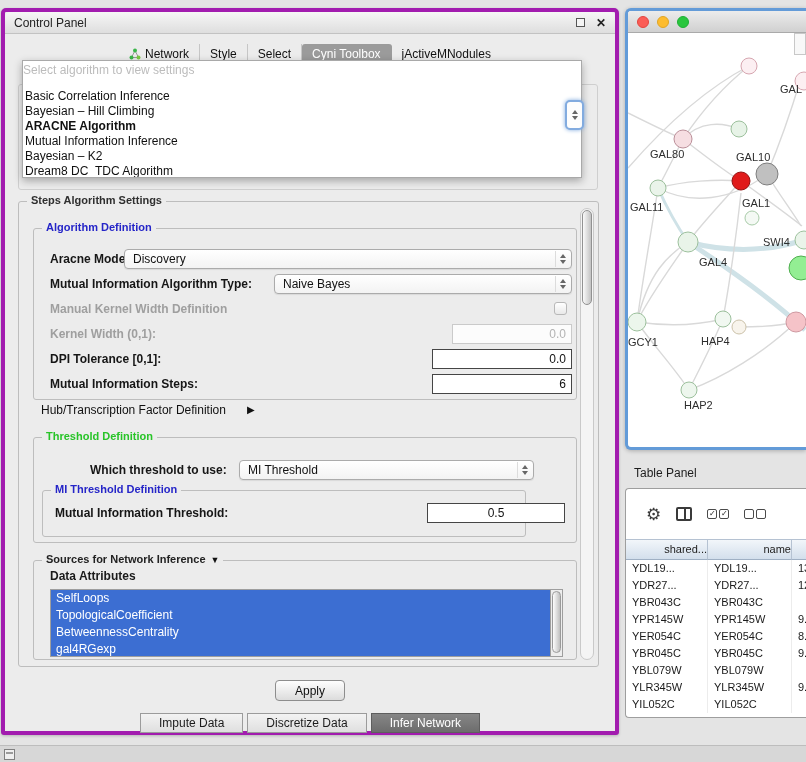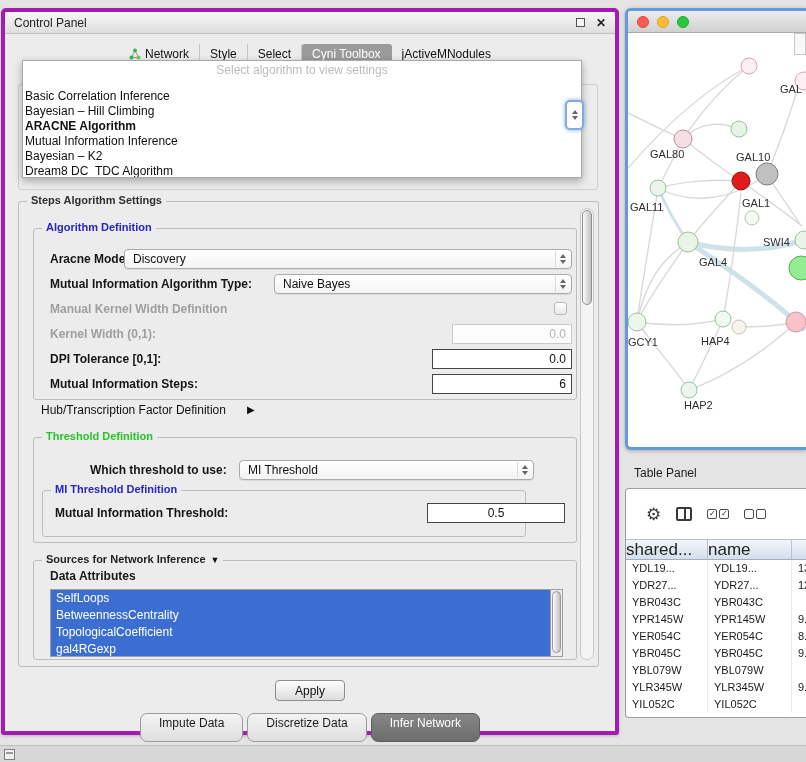--- a/index.html
+++ b/index.html
@@ -12,21 +12,21 @@
 .cp-title{font-size:12px;color:#222}
 .cp-float{margin-left:auto;width:9px;height:9px;border:1px solid #555;background:#f4f4f4;margin-right:11px}
 .cp-close{font-size:12px;font-weight:bold;color:#222;line-height:1}
 .cp-tabs{position:absolute;top:30px;left:0;right:0;height:22px;display:flex;justify-content:center;align-items:flex-end}
 .cp-tab{display:flex;align-items:center;gap:4px;padding:3px 10px;font-size:12px;color:#111;border-right:1px solid #c6c6c6;white-space:nowrap}
 .cp-tab:last-child{border-right:none}
 .cp-tab.selected{background:#9b9b9b;color:#fff;border-radius:3px;border-right-color:transparent}
 
 
 .popup{position:absolute;left:17px;top:48px;width:560px;height:118px;background:#fff;border:1px solid #a9a9a9;box-shadow:0 3px 8px rgba(0,0,0,.3);z-index:10;overflow:hidden}
-.popup-placeholder{height:18px;line-height:18px;text-align:center;color:#bcbcbc}
+.popup-placeholder{height:18px;line-height:18px;color:#bcbcbc}
 .popup-list{margin-top:10px}
 .popup-item{height:15px;line-height:15px;padding-left:2px;color:#101010}
 .popup-item.bold{font-weight:bold}
 .focus-sliver{position:absolute;left:560px;top:88px;width:19px;height:30px;background:#fdfdfd;border:2px solid #82abdf;border-radius:5px;box-shadow:0 0 4px #82abdf;z-index:11;display:flex;flex-direction:column;align-items:center;justify-content:center;gap:2px}
 .hidden-group{position:absolute;left:13px;top:72px;width:580px;height:106px;border:1px solid #cfcfcf;border-radius:3px;z-index:1}
 
 
 .group{position:absolute;border:1px solid #bdbdbd;border-radius:3px;z-index:2}
 .gtitle{position:absolute;top:-8px;left:8px;background:#ececec;padding:0 4px;font-size:11px;font-weight:bold;color:#2f2f2f;white-space:nowrap}
 .gtitle.blue{color:#2525c8}
@@ -56,21 +56,21 @@
 .attr-label{position:absolute;left:16px;top:8px;font-weight:bold;font-size:12px}
 .attr-list{position:absolute;left:16px;top:28px;width:500px;height:68px;background:#fff;border:1px solid #9e9e9e;border-right:none;overflow:hidden}
 .attr-item{height:17px;line-height:17px;background:#3c6ed2;color:#fff;font-size:12px;padding-left:5px;white-space:nowrap}
 .attr-sb{position:absolute;left:516px;top:28px;width:13px;height:68px;background:#ededed;border:1px solid #9e9e9e}
 .attr-thumb{margin:1px;height:62px;background:linear-gradient(90deg,#fdfdfd,#bfbfbf);border:1px solid #9a9a9a;border-radius:6px}
 .v-scrollbar{position:absolute;right:4px;top:6px;width:14px;height:452px;background:#f4f4f4;border:1px solid #c9c9c9;border-radius:7px}
 .v-thumb{position:absolute;left:1px;right:1px;top:1px;height:95px;background:linear-gradient(90deg,#fafafa,#c2c2c2);border:1px solid #919191;border-radius:6px}
 
 .apply-btn{position:absolute;left:50%;top:668px;transform:translateX(-50%);width:70px;height:21px;border:1px solid #8d8d8d;border-radius:4px;background:linear-gradient(#fefefe,#dcdcdc);font-size:12px;font-family:inherit;color:#111}
 .bottom-tabs{position:absolute;top:701px;left:0;right:0;display:flex;justify-content:center;gap:4px}
-.b-tab{height:29px;line-height:18px;padding:0 18px;border:1px solid #9b9b9b;border-radius:7px;background:linear-gradient(#f3f3f3,#dfdfdf);font-size:12px;color:#1c1c1c;white-space:nowrap}
+.b-tab{height:20px;line-height:18px;padding:0 18px;border:1px solid #9b9b9b;border-radius:0;background:linear-gradient(#f3f3f3,#dfdfdf);font-size:12px;color:#1c1c1c;white-space:nowrap}
 .b-tab.selected{background:linear-gradient(#868686,#6d6d6d);color:#fff;border-color:#5e5e5e}
 
 
 .net-window{position:absolute;left:625px;top:8px;width:181px;height:442px;background:#fff;border:3px solid #639bd8;border-right:none;border-radius:6px 0 0 6px;overflow:hidden;box-shadow:0 1px 4px rgba(0,0,0,.25)}
 .net-titlebar{height:22px;background:linear-gradient(#ececec,#d0d0d0);border-bottom:1px solid #aaa;display:flex;align-items:center;gap:8px;padding-left:9px}
 .tl{width:12px;height:12px;border-radius:50%}
 .tl.red{background:#fb5d56;border:1px solid #e2463f}
 .tl.yellow{background:#fdbc2f;border:1px solid #e0a525}
 .tl.green{background:#2ac63e;border:1px solid #1faf34}
 .net-canvas{display:block}
@@ -80,21 +80,21 @@
 
 .table-title{position:absolute;left:634px;top:466px;font-size:12px;color:#1c1c1c}
 .table-window{position:absolute;left:625px;top:488px;width:181px;height:230px;background:#fff;border:1px solid #9e9e9e;border-right:none;border-radius:4px 0 0 4px;overflow:hidden}
 .tp-toolbar{position:absolute;top:0;left:0;right:0;height:50px;display:flex;align-items:center;gap:15px;padding-left:20px}
 .tp-icon.gear{font-size:17px;color:#3a3a3a;line-height:1}
 .colicon{width:16px;height:14px;border:2px solid #3a3a3a;border-radius:2px;position:relative;display:inline-block}
 .colicon::after{content:"";position:absolute;left:50%;top:0;bottom:0;width:2px;background:#3a3a3a}
 .tp-pair{display:flex;gap:2px;align-items:center}
 .mini-cb{width:10px;height:10px;border:1px solid #4a4a4a;border-radius:2px;font-size:8px;line-height:8px;text-align:center;color:#222;font-style:normal;display:inline-block}
 .tp-header{position:absolute;top:50px;left:0;height:21px;display:flex;width:226px}
-.th{height:21px;line-height:19px;text-align:left;font-size:17px;color:#222;background:linear-gradient(#f2f6fa,#d3dfec);border-right:1px solid #b5c2d2;border-top:1px solid #b5c2d2;border-bottom:1px solid #9fb0c4}
+.th{height:21px;line-height:19px;text-align:right;font-size:11px;color:#222;background:linear-gradient(#f2f6fa,#d3dfec);border-right:1px solid #b5c2d2;border-top:1px solid #b5c2d2;border-bottom:1px solid #9fb0c4}
 .th.c0{width:82px}.th.c1{width:84px}.th.c2{width:60px}
 .tp-body{position:absolute;top:71px;left:0;width:226px}
 .t-row{display:flex;height:17px}
 .t-cell{height:17px;line-height:17px;font-size:11px;padding-left:6px;border-right:1px solid #ececec;overflow:hidden;white-space:nowrap}
 .t-cell.c0{width:82px}.t-cell.c1{width:84px}.t-cell.c2{width:60px}
 
 
 .bottom-strip{position:absolute;left:0;top:745px;width:806px;height:17px;background:#d7d7d7;border-top:1px solid #bdbdbd}
 .dock-icon{position:absolute;left:4px;top:3px;width:11px;height:11px;border:1px solid #808080;background:#efefef}
 .dock-icon::after{content:"";position:absolute;left:1px;right:1px;top:2px;height:2px;background:#9a9a9a}
@@ -197,22 +197,22 @@
     </div>
 
     <div class="group src-group">
       <span class="gtitle src-title">
         <span>Sources for Network Inference</span>
         <span class="ar">▼</span>
       </span>
       <div class="attr-label">Data Attributes</div>
       <div class="attr-list">
           <div class="attr-item">SelfLoops</div>
+          <div class="attr-item">TopologicalCoefficient</div>
           <div class="attr-item">BetweennessCentrality</div>
-          <div class="attr-item">TopologicalCoefficient</div>
           <div class="attr-item">gal4RGexp</div>
         </div>
       <div class="attr-sb">
           <div class="attr-thumb"></div>
         </div>
     </div>
 
     <div class="v-scrollbar">
         <div class="v-thumb"></div>
       </div>

